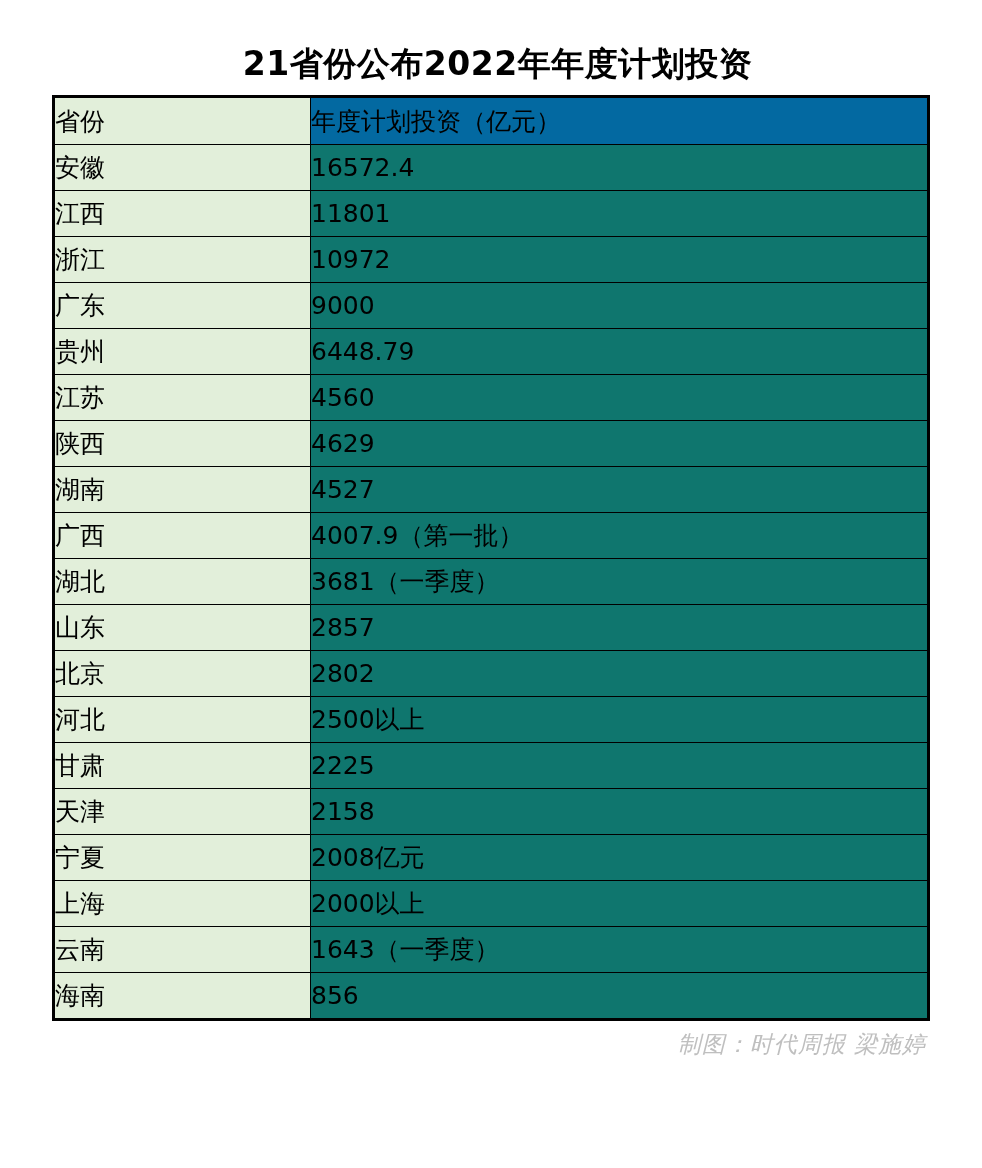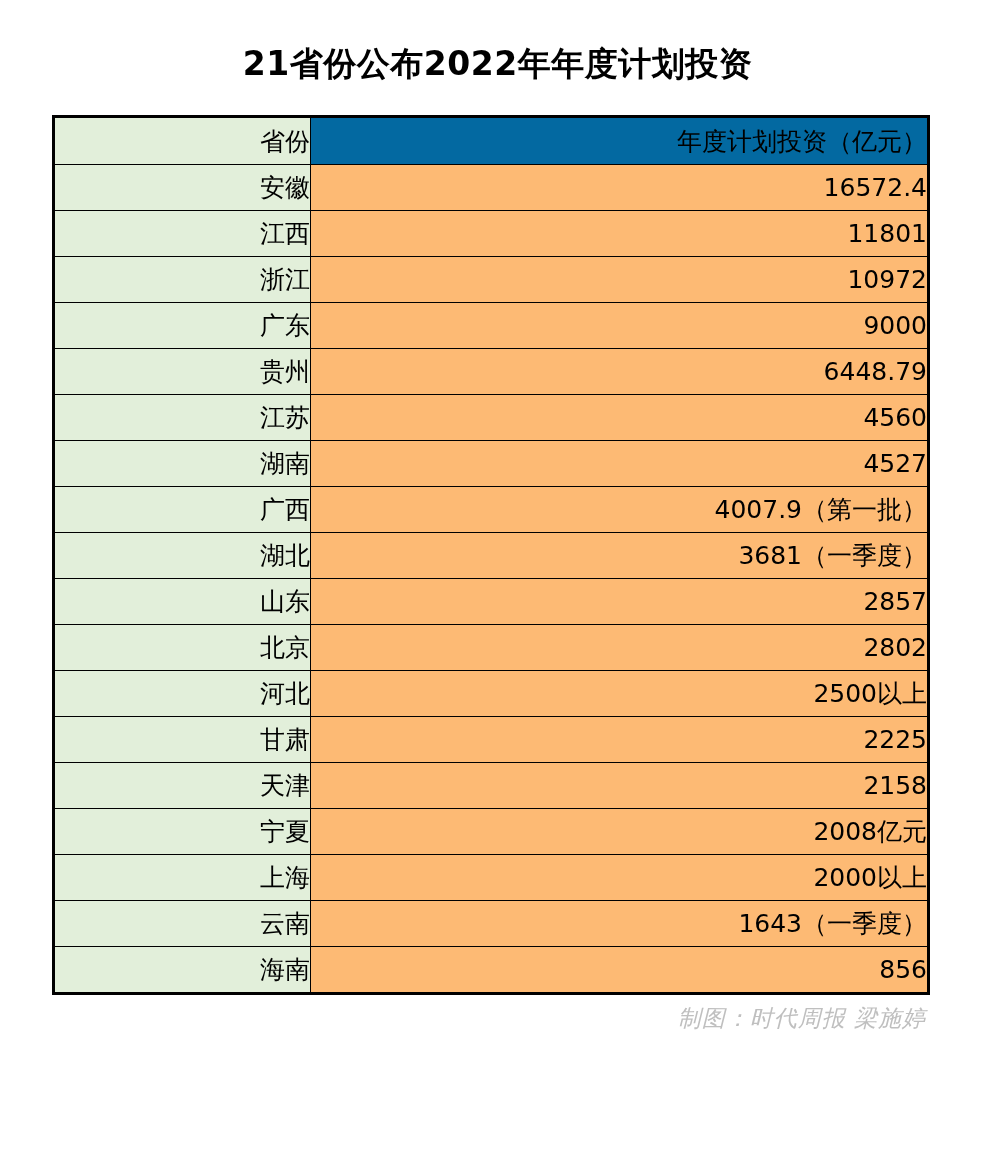--- a/index.html
+++ b/index.html
@@ -19,48 +19,48 @@
     width: 982px;
     height: 1168px;
     box-sizing: border-box;
   }
   .title {
     text-align: center;
     font-size: 33px;
     font-weight: bold;
     letter-spacing: 0.5px;
     padding-top: 42px;
-    padding-bottom: 28px;
+    padding-bottom: 8px;
     font-family: "DejaVu Sans", "Liberation Sans", sans-serif;
     margin-left: 13px;
   }
   .table-wrap {
     margin: 0 52px;
   }
   table.data-table {
     border-collapse: collapse;
     width: 878px;
     table-layout: fixed;
     border: 3px solid #000000;
   }
   table.data-table td {
     border: 1px solid #000000;
     height: 45px;
     font-size: 25px;
-    text-align: right;
+    text-align: left;
     vertical-align: middle;
     font-family: "DejaVu Sans", "Liberation Sans", sans-serif;
     padding: 0;
   }
   td.col-province {
     width: 255px;
     background: #e2efda;
   }
   td.col-value {
-    background: #fdba74;
+    background: #0f766e;
   }
   tr.header-row td {
     height: 46px;
   }
   tr.header-row td.col-value {
     background: #0369a1;
   }
   .footer {
     margin-top: 6px;
     text-align: right;
@@ -107,20 +107,24 @@
         </tr>
         <tr>
           <td class="col-province">贵州</td>
           <td class="col-value">6448.79</td>
         </tr>
         <tr>
           <td class="col-province">江苏</td>
           <td class="col-value">4560</td>
         </tr>
         <tr>
+          <td class="col-province">陕西</td>
+          <td class="col-value">4629</td>
+        </tr>
+        <tr>
           <td class="col-province">湖南</td>
           <td class="col-value">4527</td>
         </tr>
         <tr>
           <td class="col-province">广西</td>
           <td class="col-value">4007.9（第一批）</td>
         </tr>
         <tr>
           <td class="col-province">湖北</td>
           <td class="col-value">3681（一季度）</td>

